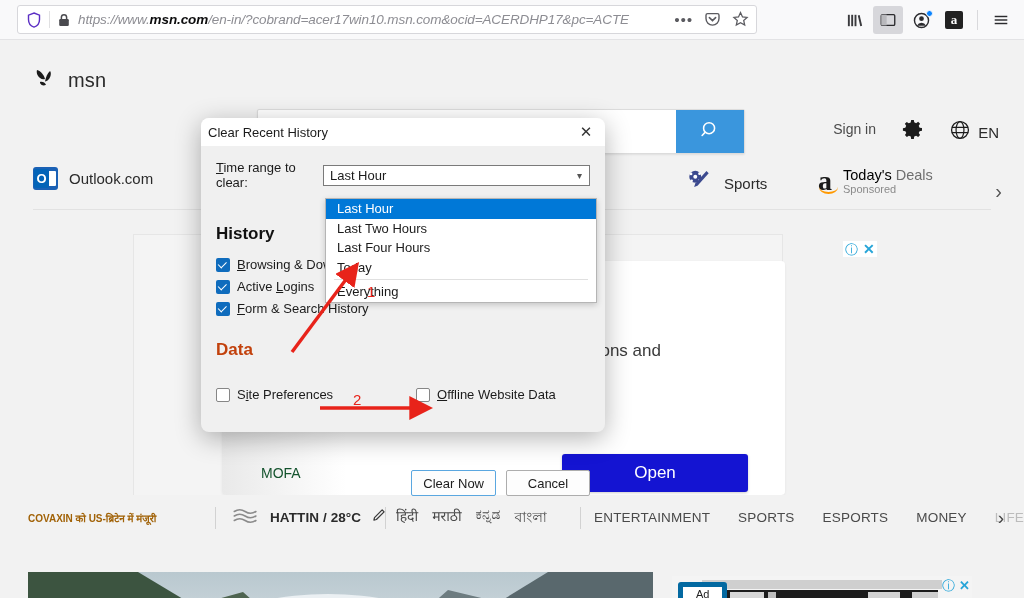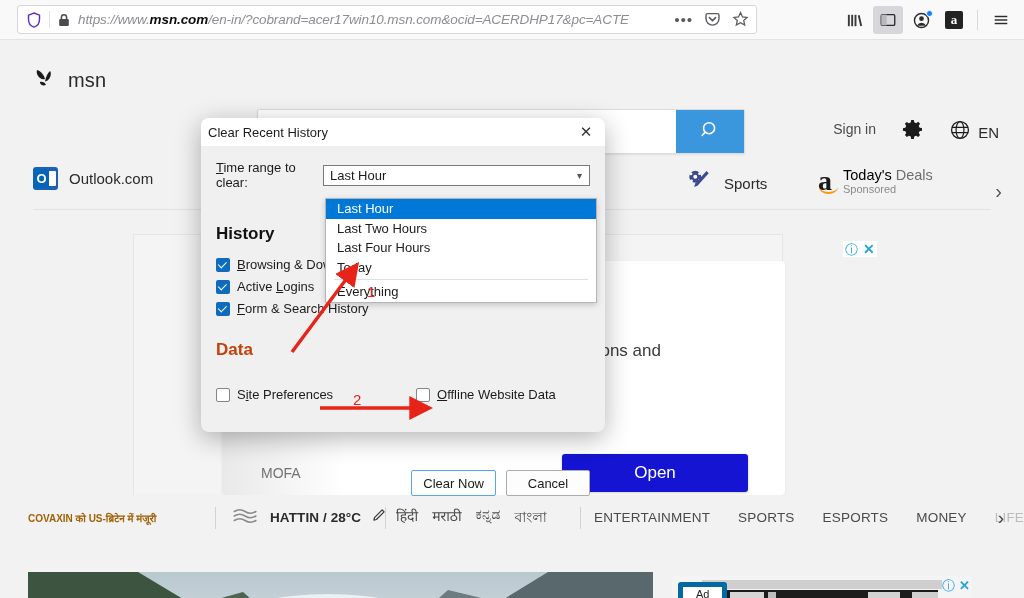--- a/index.html
+++ b/index.html
@@ -146,21 +146,21 @@
   .card-inner {
     position: absolute; left: 88px; top: 26px; width: 563px; height: 234px;
     background: linear-gradient(90deg,#e9e9e9 0%, #ffffff 22%, #ffffff 100%);
     border-radius: 4px; box-shadow: 0 1px 3px rgba(0,0,0,.06);
   }
   .card-headline {
     position: absolute; left: 522px; top: 131px; font-size: 17px;
     color: #3b3b3b; white-space: nowrap;
   }
   .card-sub {
-    position: absolute; left: 261px; top: 255px; font-size: 14px; color: #737373;
+    position: absolute; left: 261px; top: 255px; font-size: 14px; color: #14532d;
   }
   .open-btn {
     position: absolute; left: 562px; top: 244px; width: 186px; height: 38px;
     background: #1414d2; color: #fff; font-size: 17px; border: 0;
     border-radius: 3px; cursor: pointer; font-family: "Liberation Sans", sans-serif;
     box-shadow: 0 1px 3px rgba(0,0,0,.2);
   }
   .ad-ctl {
     position: absolute; left: 843px; top: 31px; display: flex; gap: 5px;
     align-items: center; background: #fff; padding: 1px 2px;

